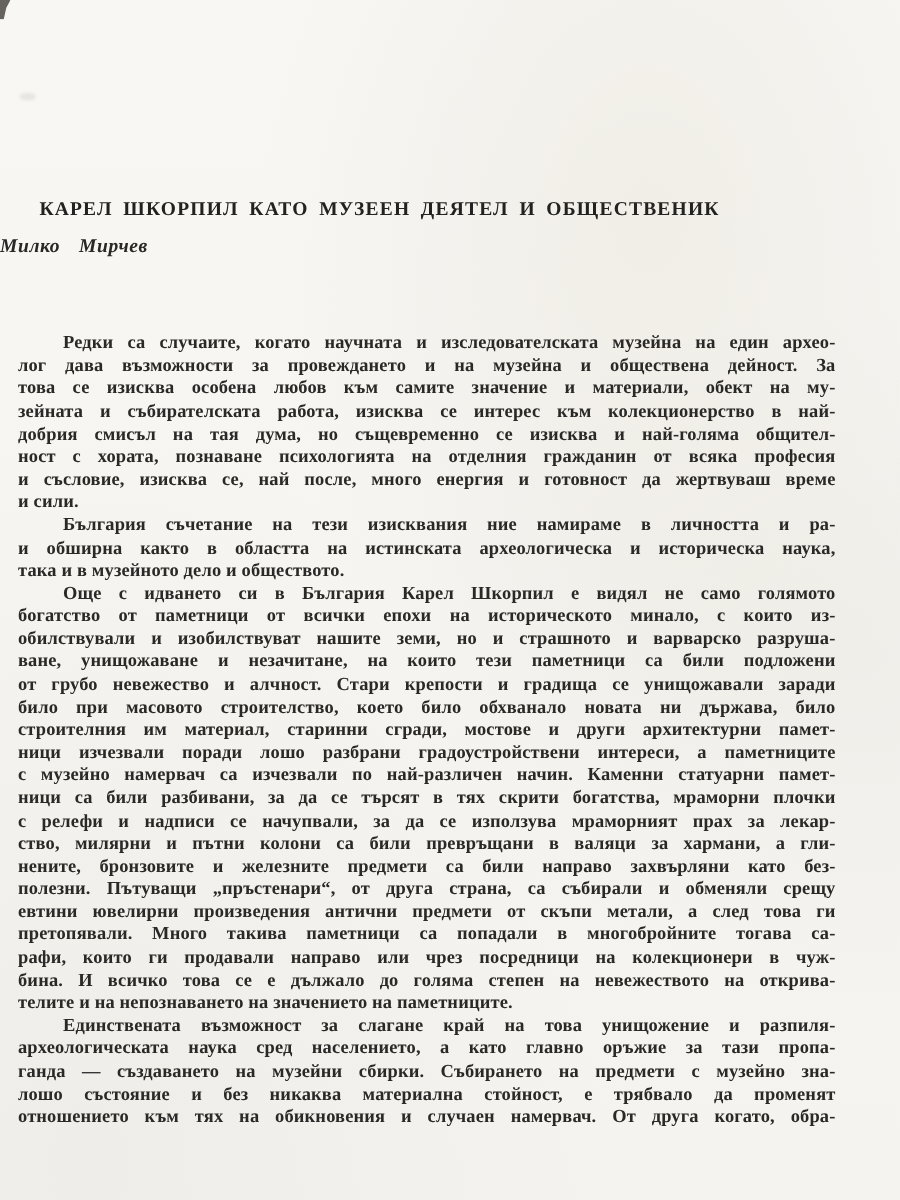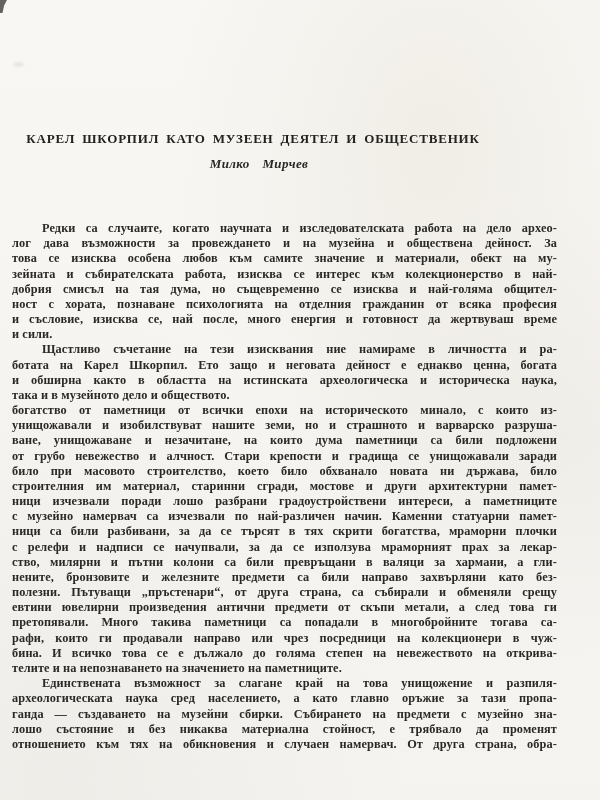--- a/index.html
+++ b/index.html
@@ -25,21 +25,21 @@
     position: absolute; top: 62px; left: 13px; width: 11px; height: 5px;
     background: rgba(95,90,82,0.10); border-radius: 50%; filter: blur(1px);
   }
   .doc-title {
     position: absolute; top: 131px; left: 0; width: 506px;
     text-align: center; font-size: 13px; font-weight: bold;
     letter-spacing: 0.8px; word-spacing: 3px; color: #242220;
   }
   .doc-author {
     position: absolute; top: 156px; left: 0; width: 518px;
-    text-align: center; font-size: 13px; font-weight: bold; font-style: italic;
+    text-align: left; font-size: 13px; font-weight: bold; font-style: italic;
     letter-spacing: 0.4px; word-spacing: 9px; color: #2a2826;
   }
   .article-body {
     position: absolute; left: 12px; top: 221px; width: 545px;
     font-size: 12.3px; font-weight: bold; color: #2b2927;
     letter-spacing: 0.1px;
   }
   .line {
     height: 15.18px; line-height: 15.18px;
     text-align: justify; text-align-last: justify;
@@ -51,49 +51,49 @@
 <body>
 
 <div class="page">
   <div class="scan-corner-artifact"></div>
   <div class="scan-smudge"></div>
 
   <div class="doc-title">КАРЕЛ ШКОРПИЛ КАТО МУЗЕЕН ДЕЯТЕЛ И ОБЩЕСТВЕНИК</div>
   <div class="doc-author">Милко Мирчев</div>
 
   <div class="article-body">
-      <div class="line indent">Редки са случаите, когато научната и изследователската работа на дело архео-</div>
+      <div class="line indent">Редки са случаите, когато научната и изследователската музейна на един архео-</div>
       <div class="line">лог дава възможности за провеждането и на музейна и обществена дейност. За</div>
       <div class="line">това се изисква особена любов към самите значение и материали, обект на му-</div>
       <div class="line">зейната и събирателската работа, изисква се интерес към колекционерство в най-</div>
       <div class="line">добрия смисъл на тая дума, но същевременно се изисква и най-голяма общител-</div>
       <div class="line">ност с хората, познаване психологията на отделния гражданин от всяка професия</div>
       <div class="line">и съсловие, изисква се, най после, много енергия и готовност да жертвуваш време</div>
       <div class="line para-end">и сили.</div>
-      <div class="line indent">Щастливо съчетание на тези изисквания ние намираме в личността и ра-</div>
-      <div class="line">ботата на Карел Шкорпил. Ето защо и неговата дейност е еднакво ценна, богата</div>
+      <div class="line indent">България съчетание на тези изисквания ние намираме в личността и ра-</div>
       <div class="line">и обширна както в областта на истинската археологическа и историческа наука,</div>
       <div class="line para-end">така и в музейното дело и обществото.</div>
+      <div class="line indent">Още с идването си в България Карел Шкорпил е видял не само голямото</div>
       <div class="line">богатство от паметници от всички епохи на историческото минало, с които из-</div>
-      <div class="line">унищожавали и изобилствуват нашите земи, но и страшното и варварско разруша-</div>
-      <div class="line">ване, унищожаване и незачитане, на които дума паметници са били подложени</div>
+      <div class="line">обилствували и изобилствуват нашите земи, но и страшното и варварско разруша-</div>
+      <div class="line">ване, унищожаване и незачитане, на които тези паметници са били подложени</div>
       <div class="line">от грубо невежество и алчност. Стари крепости и градища се унищожавали заради</div>
       <div class="line">било при масовото строителство, което било обхванало новата ни държава, било</div>
       <div class="line">строителния им материал, старинни сгради, мостове и други архитектурни памет-</div>
       <div class="line">ници изчезвали поради лошо разбрани градоустройствени интереси, а паметниците</div>
       <div class="line">с музейно намервач са изчезвали по най-различен начин. Каменни статуарни памет-</div>
       <div class="line">ници са били разбивани, за да се търсят в тях скрити богатства, мраморни плочки</div>
       <div class="line">с релефи и надписи се начупвали, за да се използува мраморният прах за лекар-</div>
       <div class="line">ство, милярни и пътни колони са били превръщани в валяци за хармани, а гли-</div>
       <div class="line">нените, бронзовите и железните предмети са били направо захвърляни като без-</div>
       <div class="line">полезни. Пътуващи „пръстенари“, от друга страна, са събирали и обменяли срещу</div>
       <div class="line">евтини ювелирни произведения антични предмети от скъпи метали, а след това ги</div>
       <div class="line">претопявали. Много такива паметници са попадали в многобройните тогава са-</div>
       <div class="line">рафи, които ги продавали направо или чрез посредници на колекционери в чуж-</div>
       <div class="line">бина. И всичко това се е дължало до голяма степен на невежеството на открива-</div>
       <div class="line para-end">телите и на непознаването на значението на паметниците.</div>
       <div class="line indent">Единствената възможност за слагане край на това унищожение и разпиля-</div>
       <div class="line">археологическата наука сред населението, а като главно оръжие за тази пропа-</div>
       <div class="line">ганда — създаването на музейни сбирки. Събирането на предмети с музейно зна-</div>
       <div class="line">лошо състояние и без никаква материална стойност, е трябвало да променят</div>
-      <div class="line">отношението към тях на обикновения и случаен намервач. От друга страна, обра-</div>
+      <div class="line">отношението към тях на обикновения и случаен намервач. От друга когато, обра-</div>
     </div>
 </div>
 
 </body></html>

